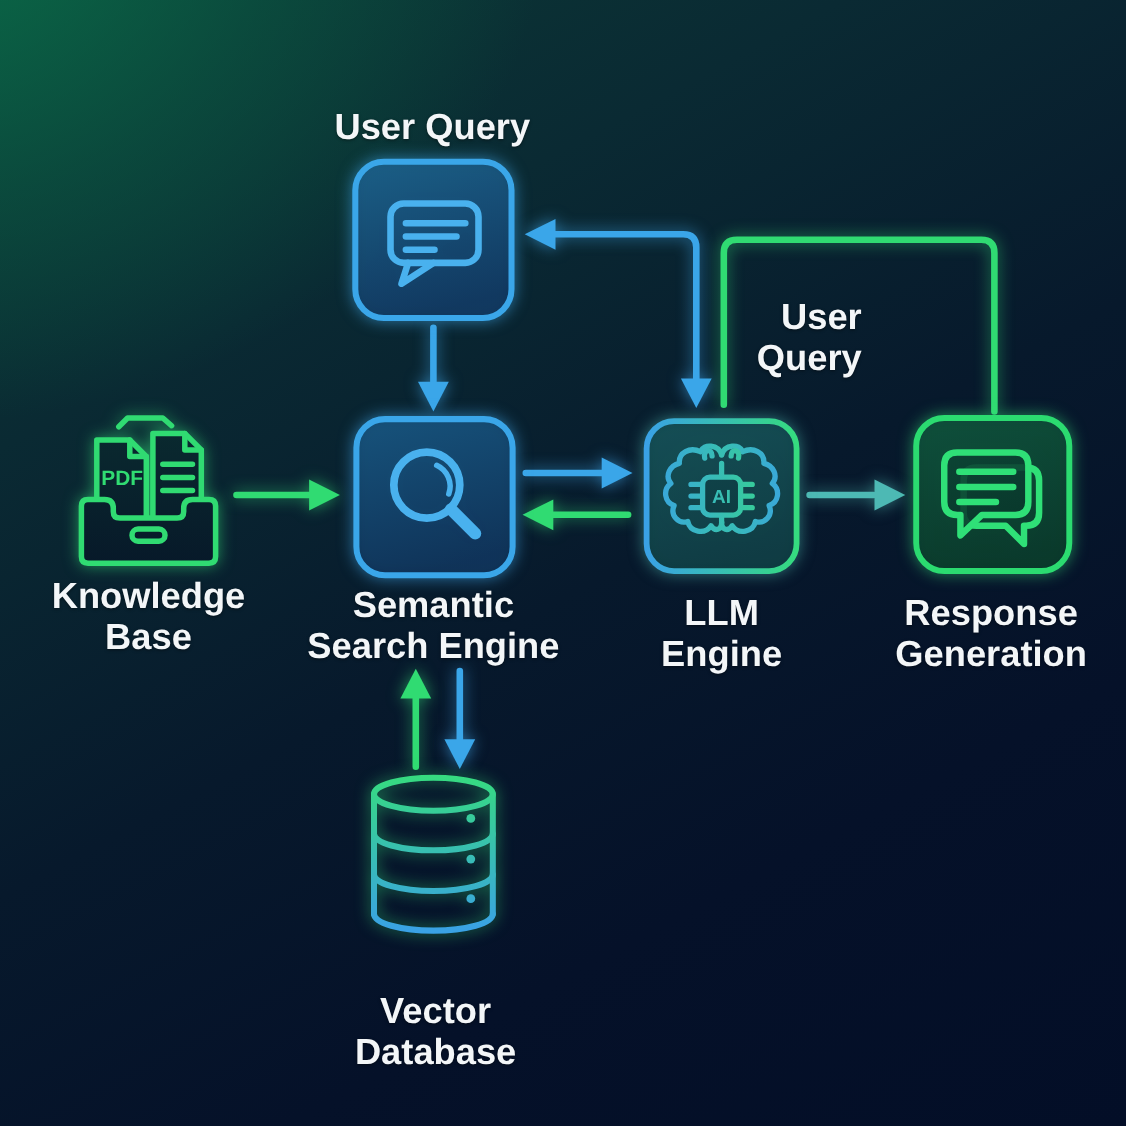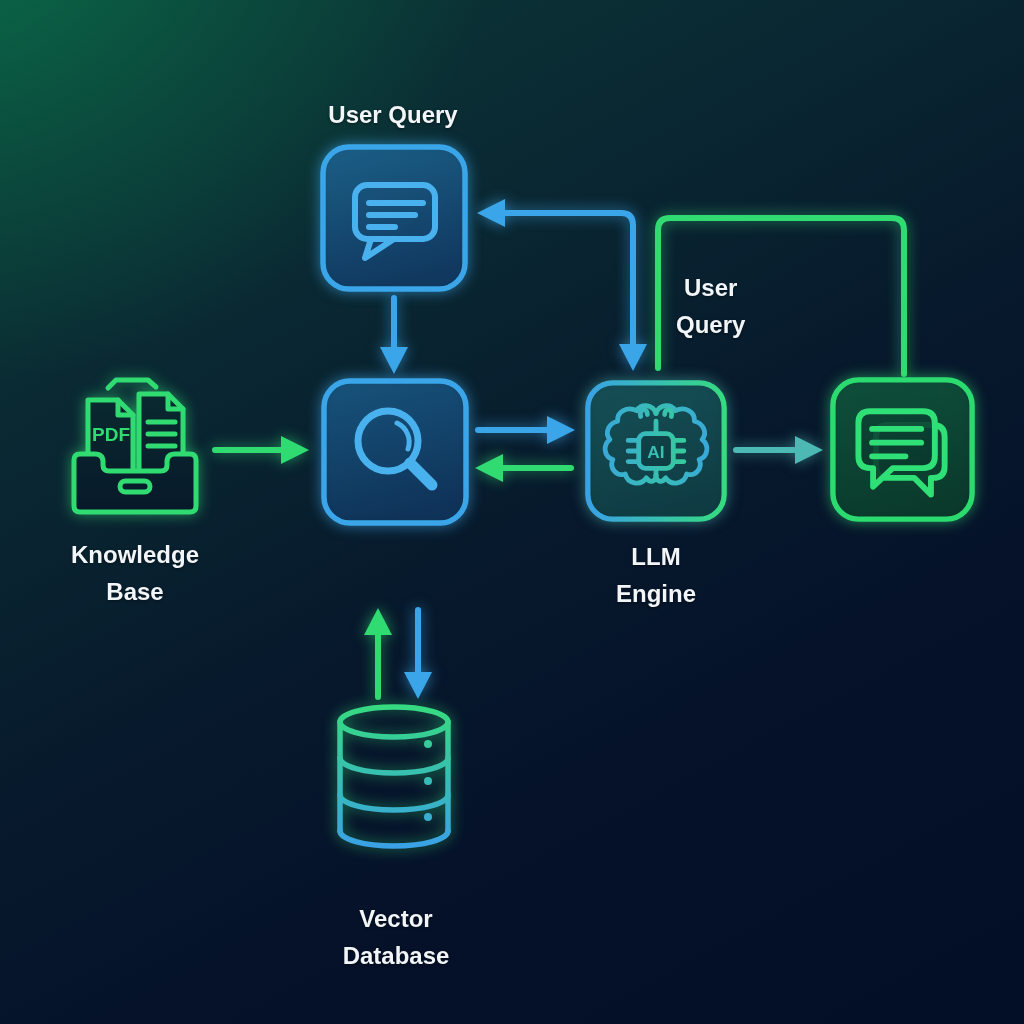--- a/index.html
+++ b/index.html
@@ -8,25 +8,25 @@
     font-family:"Liberation Sans",sans-serif;
     background:
       radial-gradient(ellipse 860px 720px at -70px -90px, rgba(10,112,74,0.95) 0%, rgba(10,100,70,0.45) 38%, rgba(10,90,64,0) 66%),
       linear-gradient(152deg, #0b3a36 0%, #0a2a33 26%, #07192c 52%, #051129 74%, #030e27 100%);
   }
   .node{position:absolute;}
   .glow-blue  {filter:drop-shadow(0 0 7px rgba(64,170,238,.65));}
   .glow-green {filter:drop-shadow(0 0 7px rgba(52,220,120,.6));}
   .glow-teal  {filter:drop-shadow(0 0 7px rgba(80,190,180,.6));}
   .lbl{
-    position:absolute;color:#f3f6f8;font-weight:700;font-size:24px;line-height:37px;
+    position:absolute;color:#f3f6f8;font-weight:700;font-size:33px;line-height:37px;
     text-align:center;white-space:pre-line;transform:translateX(-50%);
     text-shadow:0 1px 3px rgba(0,0,0,.45);
   }
-  .lbl-left{transform:none;text-align:center;}
+  .lbl-left{transform:none;text-align:right;margin-left:12px;}
   svg text{font-family:"Liberation Sans",sans-serif;}
   #connectors{position:absolute;left:0;top:0;}
 </style>
 </head>
 <body>
 
 <div id="stage">
 
   <svg id="connectors" width="1024" height="1024" viewBox="0 0 1024 1024">
 
@@ -160,22 +160,26 @@
       <path d="M12,131 A54,15 0 0 0 120,131"></path>
       <path d="M12,58 A54,15 0 0 0 120,58"></path>
       <path d="M12,95 A54,15 0 0 0 120,95"></path>
       <circle cx="100" cy="44" r="4" fill="url(#vdbStroke)" stroke="none"></circle>
       <circle cx="100" cy="81" r="4" fill="url(#vdbStroke)" stroke="none"></circle>
       <circle cx="100" cy="117" r="4" fill="url(#vdbStroke)" stroke="none"></circle>
     </g>
   </svg>
 
   <div class="lbl" style="left:393px;top:96px">User Query</div>
-  <div class="lbl" style="left:135px;top:536px">Knowledge
+  <div class="lbl" style="left:135px;top:523px">Knowledge
 Base</div>
+  <div class="lbl" style="left:394px;top:531px">Semantic
+Search Engine</div>
   <div class="lbl" style="left:656px;top:538px">LLM
 Engine</div>
+  <div class="lbl" style="left:901px;top:538px">Response
+Generation</div>
   <div class="lbl" style="left:396px;top:900px">Vector
 Database</div>
   <div class="lbl lbl-left" style="left:676px;top:269px">User
 Query</div>
 
 </div>
 
 </body></html>

